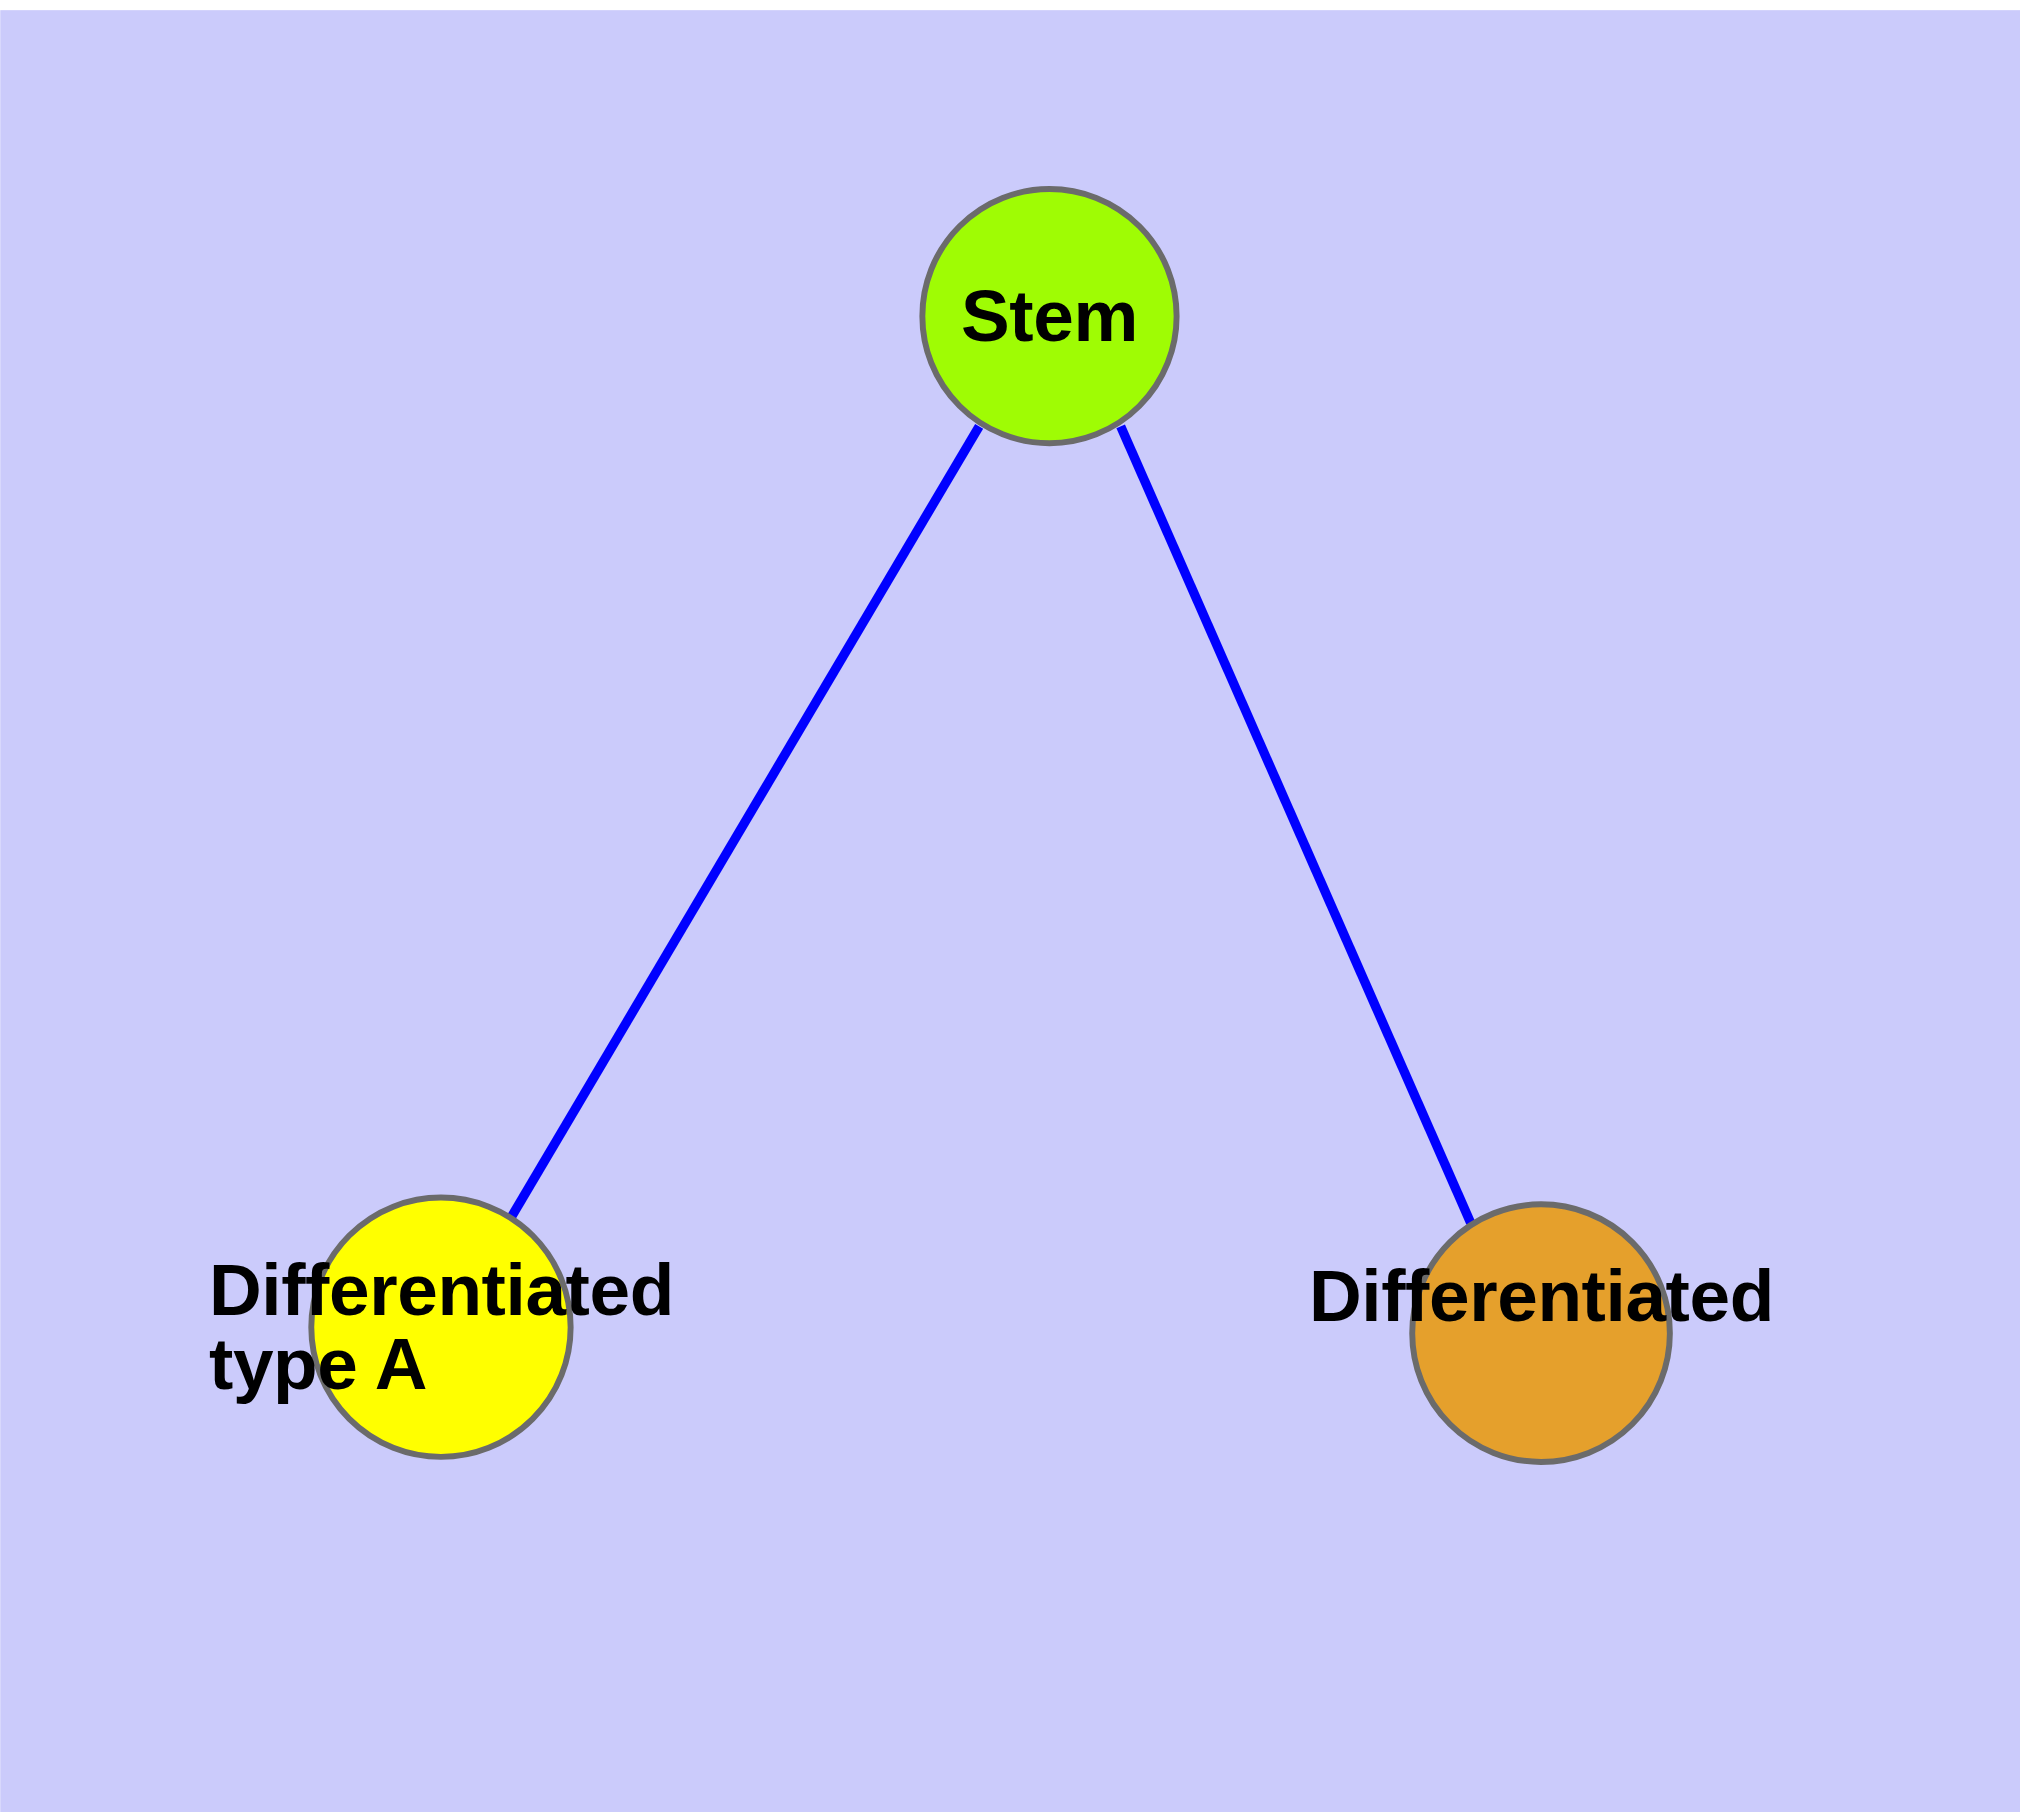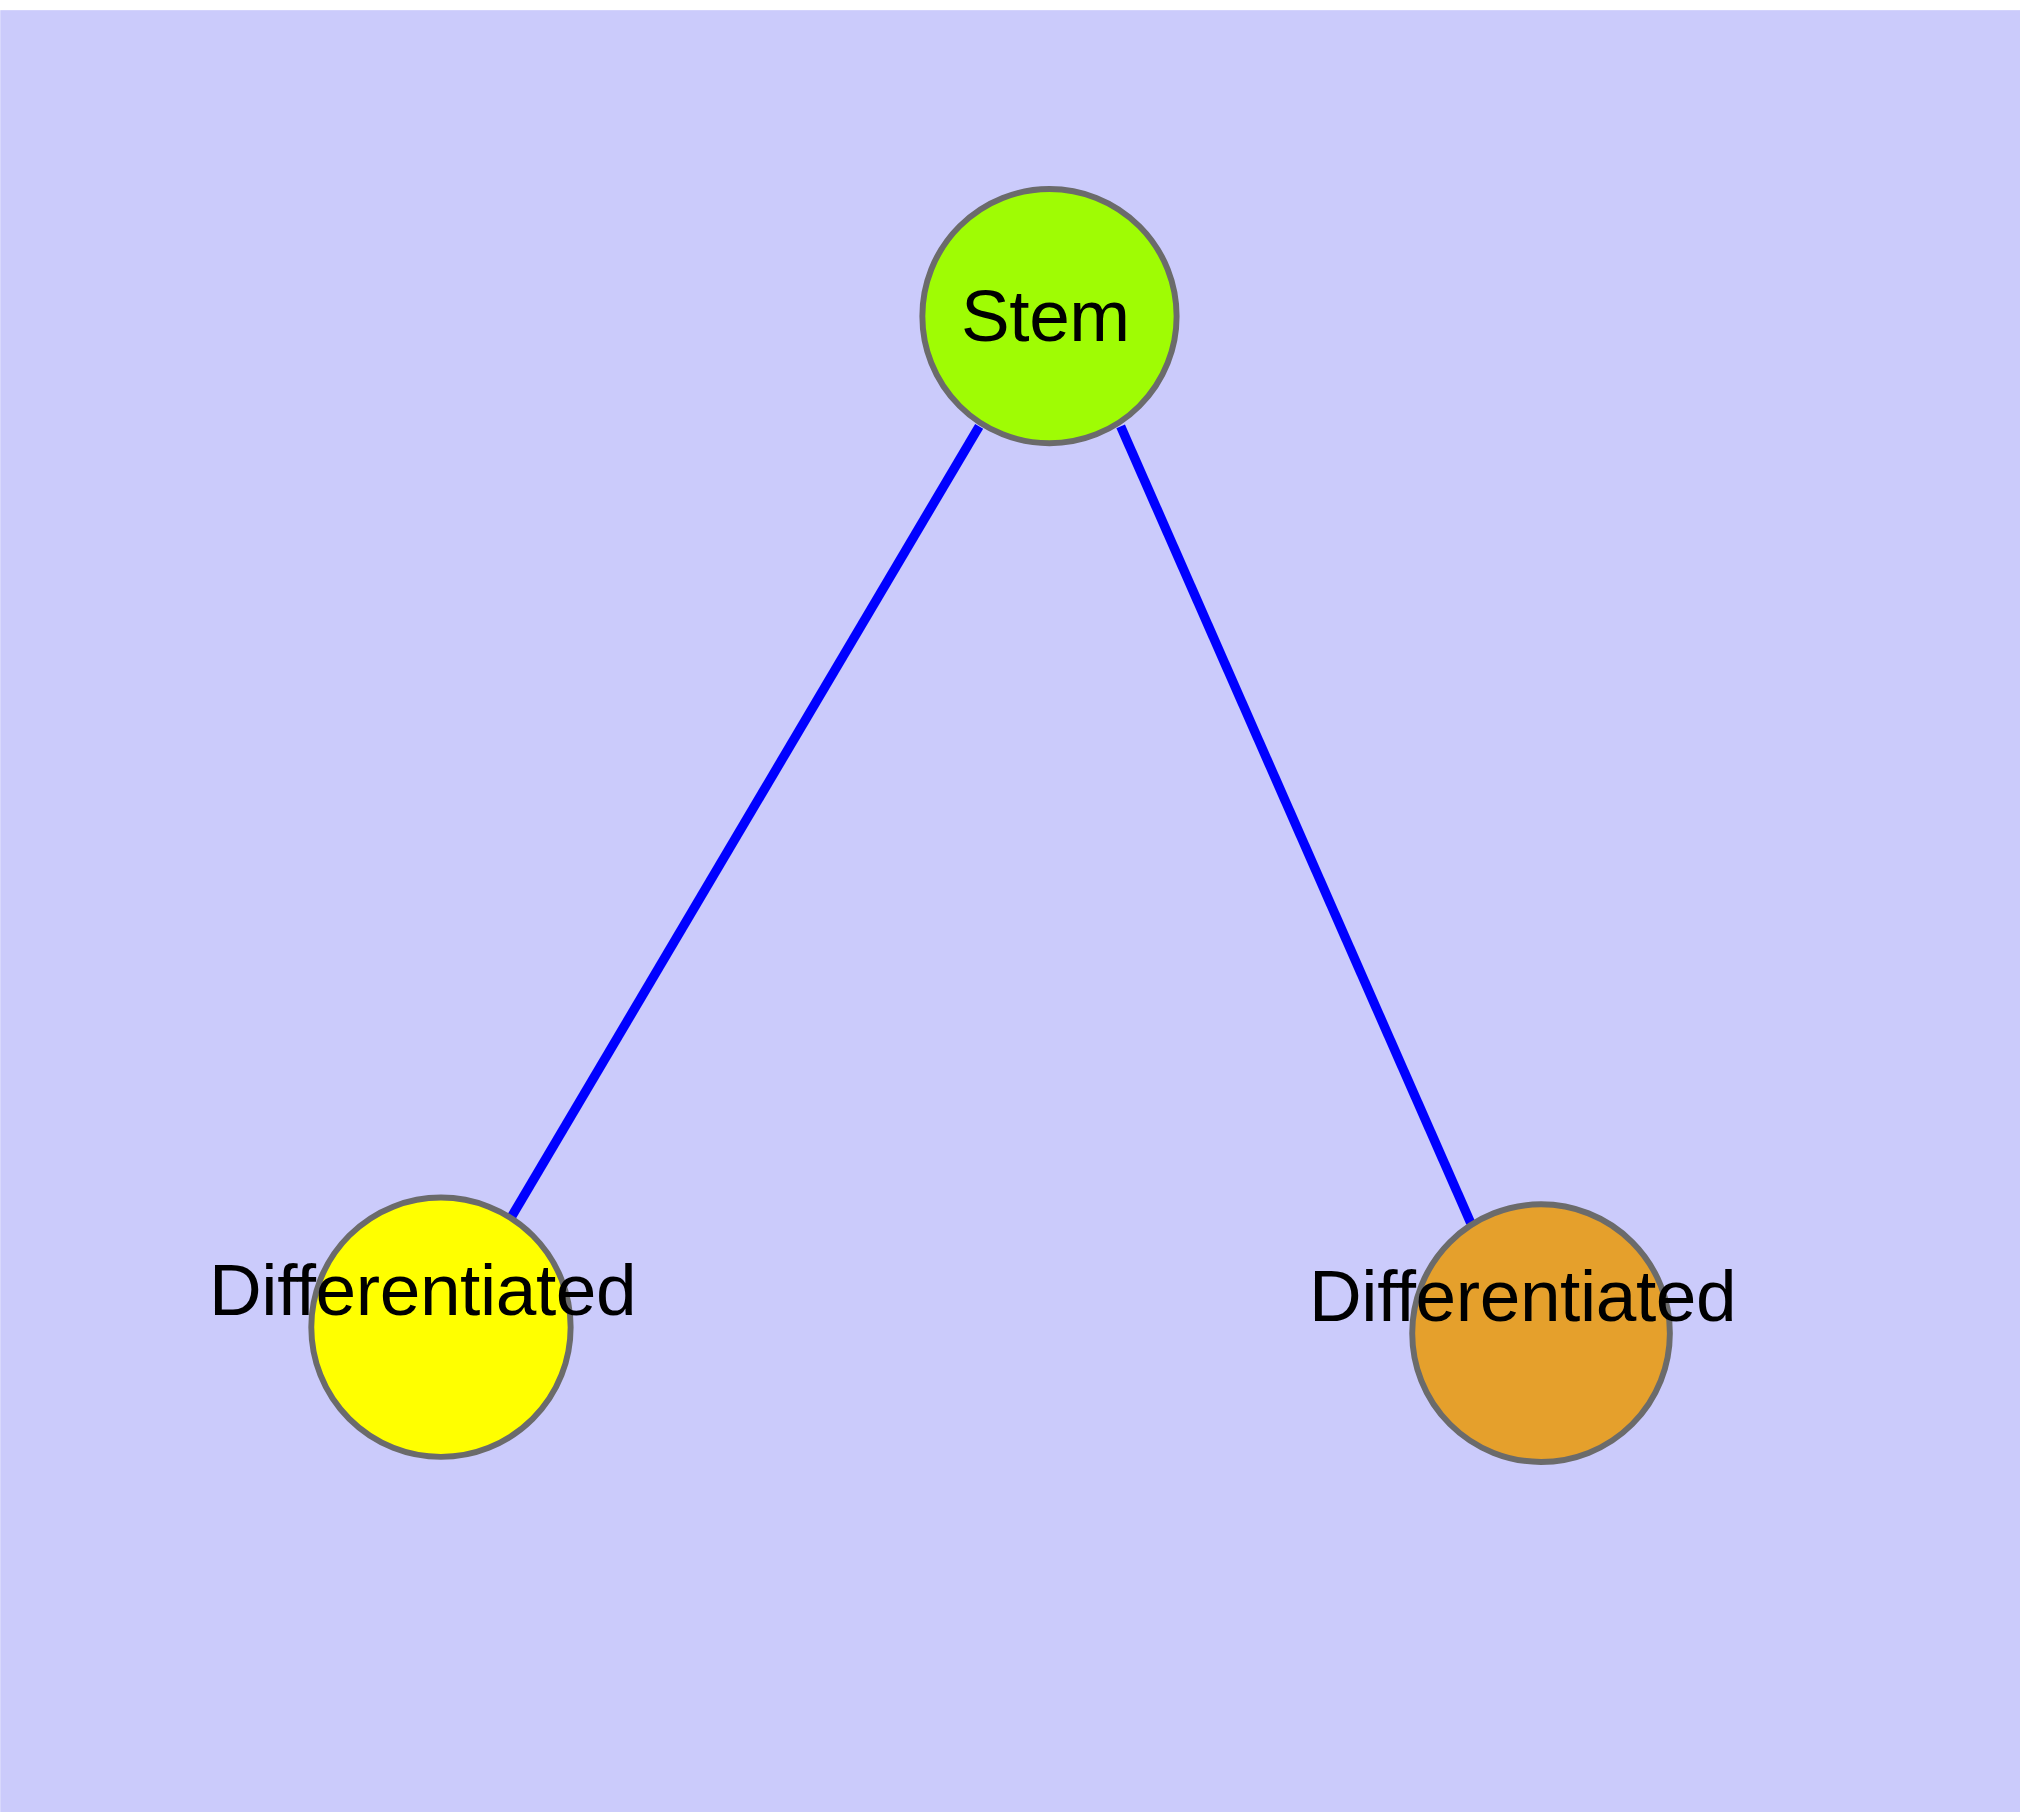--- a/index.html
+++ b/index.html
@@ -25,21 +25,21 @@
     top: 0;
     left: 0;
     width: 2021px;
     height: 1812px;
     display: block;
   }
   .node-label {
     position: absolute;
     text-align: left;
     font-family: "Liberation Sans", sans-serif;
-    font-weight: normal;
+    font-weight: bold;
     color: #000000;
     line-height: 1.02;
     white-space: nowrap;
     pointer-events: none;
     letter-spacing: -0.4px;
   }
 </style>
 </head>
 <body style="background: rgb(255, 255, 255);">
 
@@ -58,20 +58,21 @@
         <circle cx="1818" cy="1573" r="152" fill="#e5a02c" stroke="#6b6b6b" stroke-width="7"></circle>
       </g>
   </svg>
 
   <div id="labels-layer">
       <div class="node-label" style="font-size: 73px; color: rgb(0, 0, 0); left: 961px; top: 279px;">
         <div>Stem</div>
       </div>
       <div class="node-label" style="font-size: 73px; color: rgb(0, 0, 0); left: 209px; top: 1253px;">
         <div>Differentiated</div>
+        <div>type A</div>
       </div>
       <div class="node-label" style="font-size: 73px; color: rgb(0, 0, 0); left: 1309px; top: 1259px;">
         <div>Differentiated</div>
       </div>
     </div>
 
 </div>
 
 
 </body></html>

